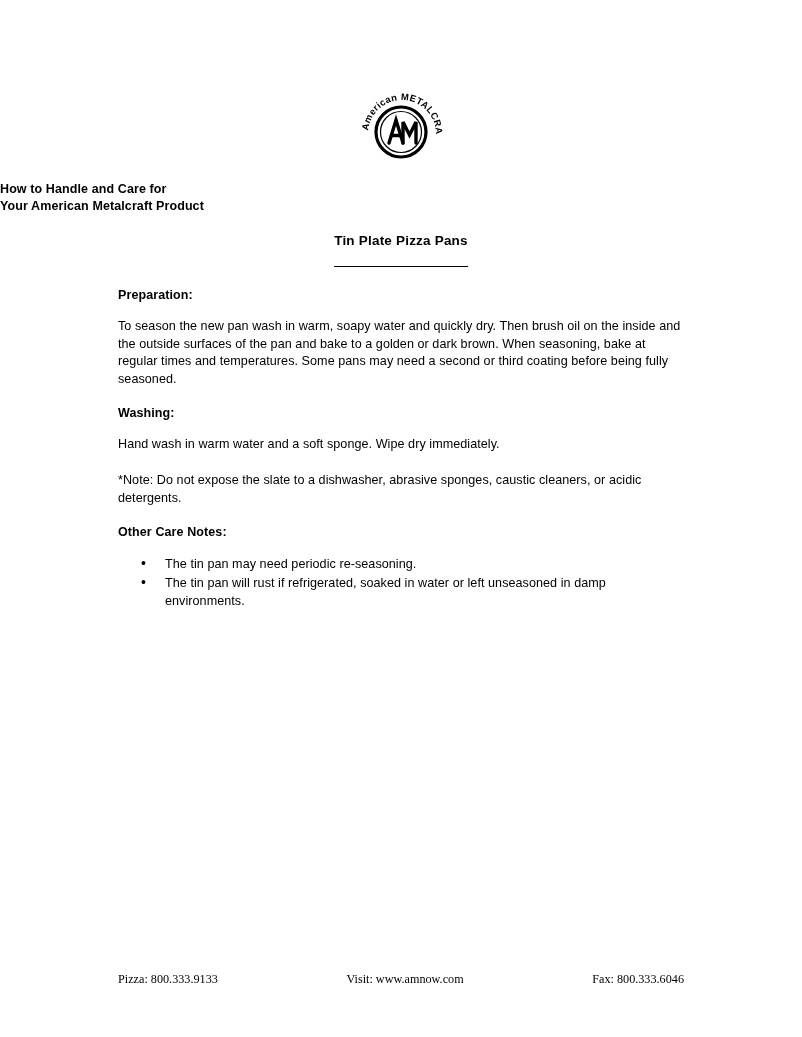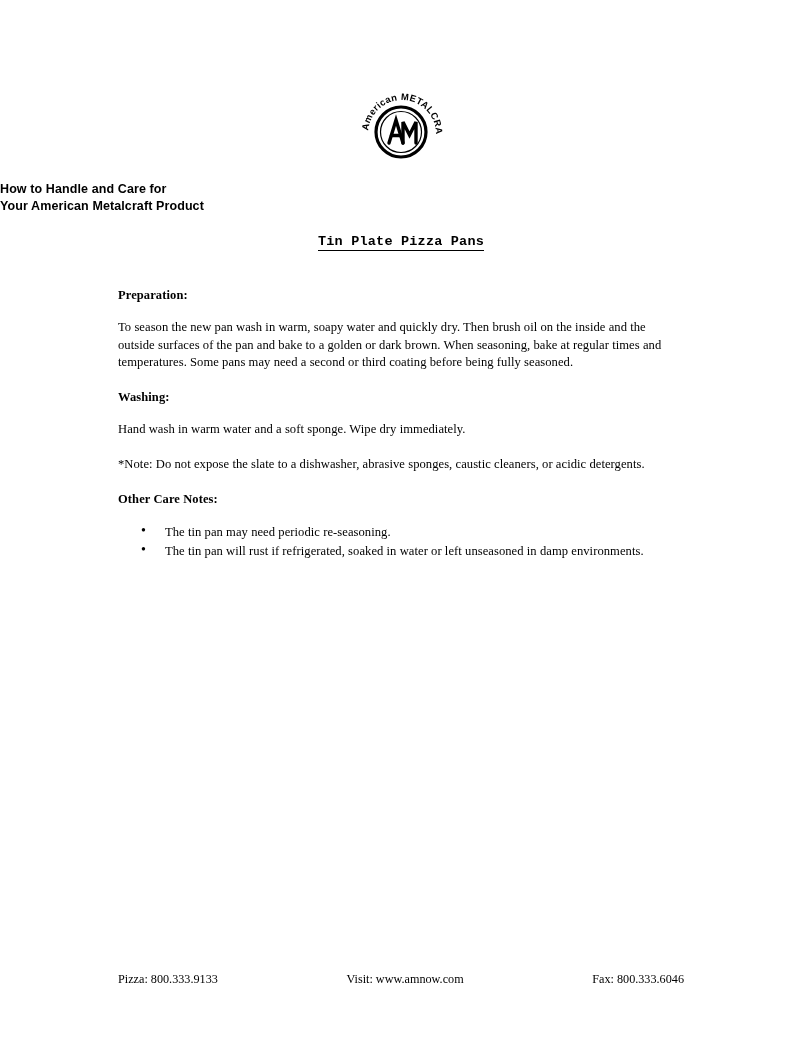--- a/index.html
+++ b/index.html
@@ -57,31 +57,29 @@
     left: 0;
     top: 233px;
     width: 802px;
     text-align: center;
     font-size: 13.5px;
     font-weight: bold;
     letter-spacing: 0.2px;
   }
   .subject-title span {
     border-bottom: 1.4px solid #000;
-    padding-bottom: 1px;
-    font-family: Liberation Mono, monospace;
+    padding-bottom: 18px;
   }
 
   
   .body-area {
     position: absolute;
     left: 118px;
     top: 288px;
     width: 566px;
-    font-family: Liberation Serif, serif;
   }
   .sec-head {
     font-size: 12.5px;
     font-weight: bold;
     margin: 0 0 16px 0;
     letter-spacing: 0.1px;
   }
   .para {
     font-size: 12.6px;
     line-height: 17.6px;

